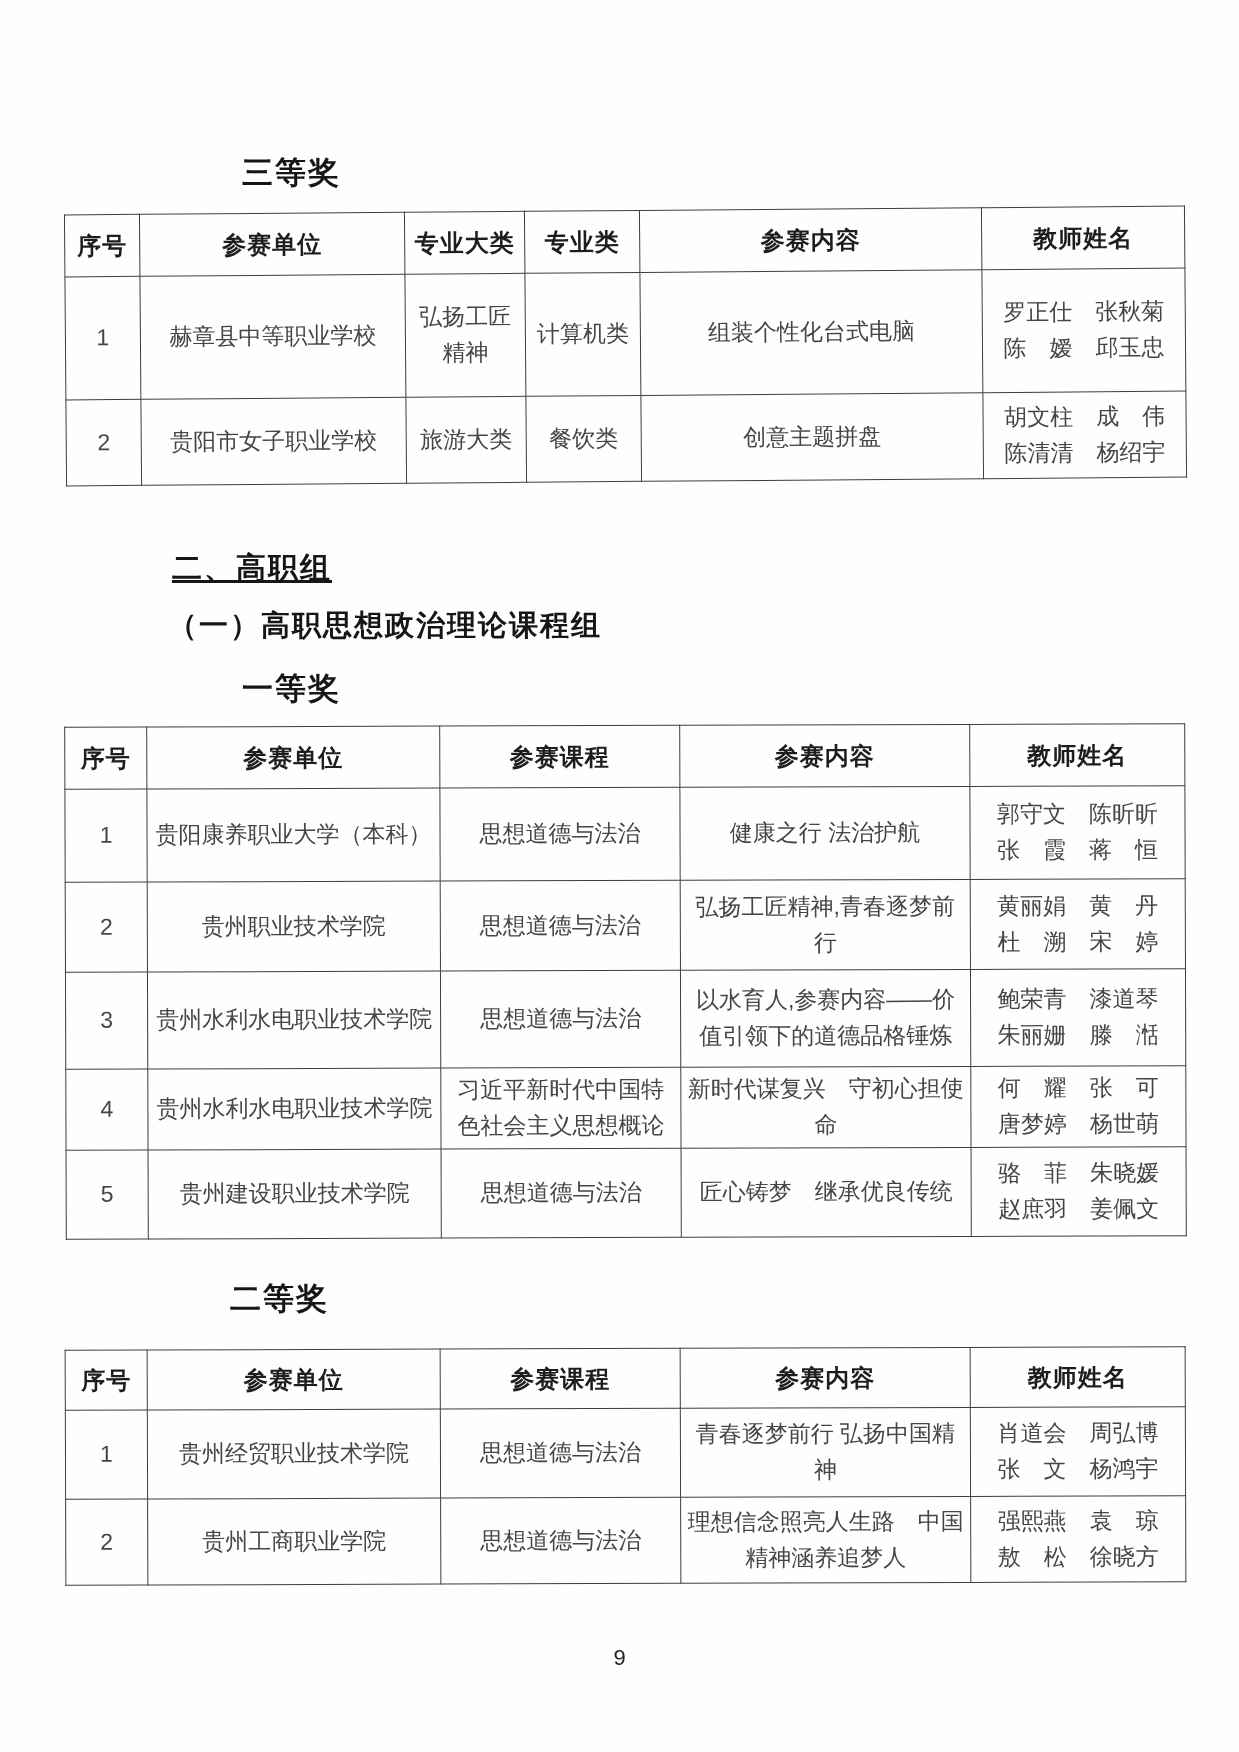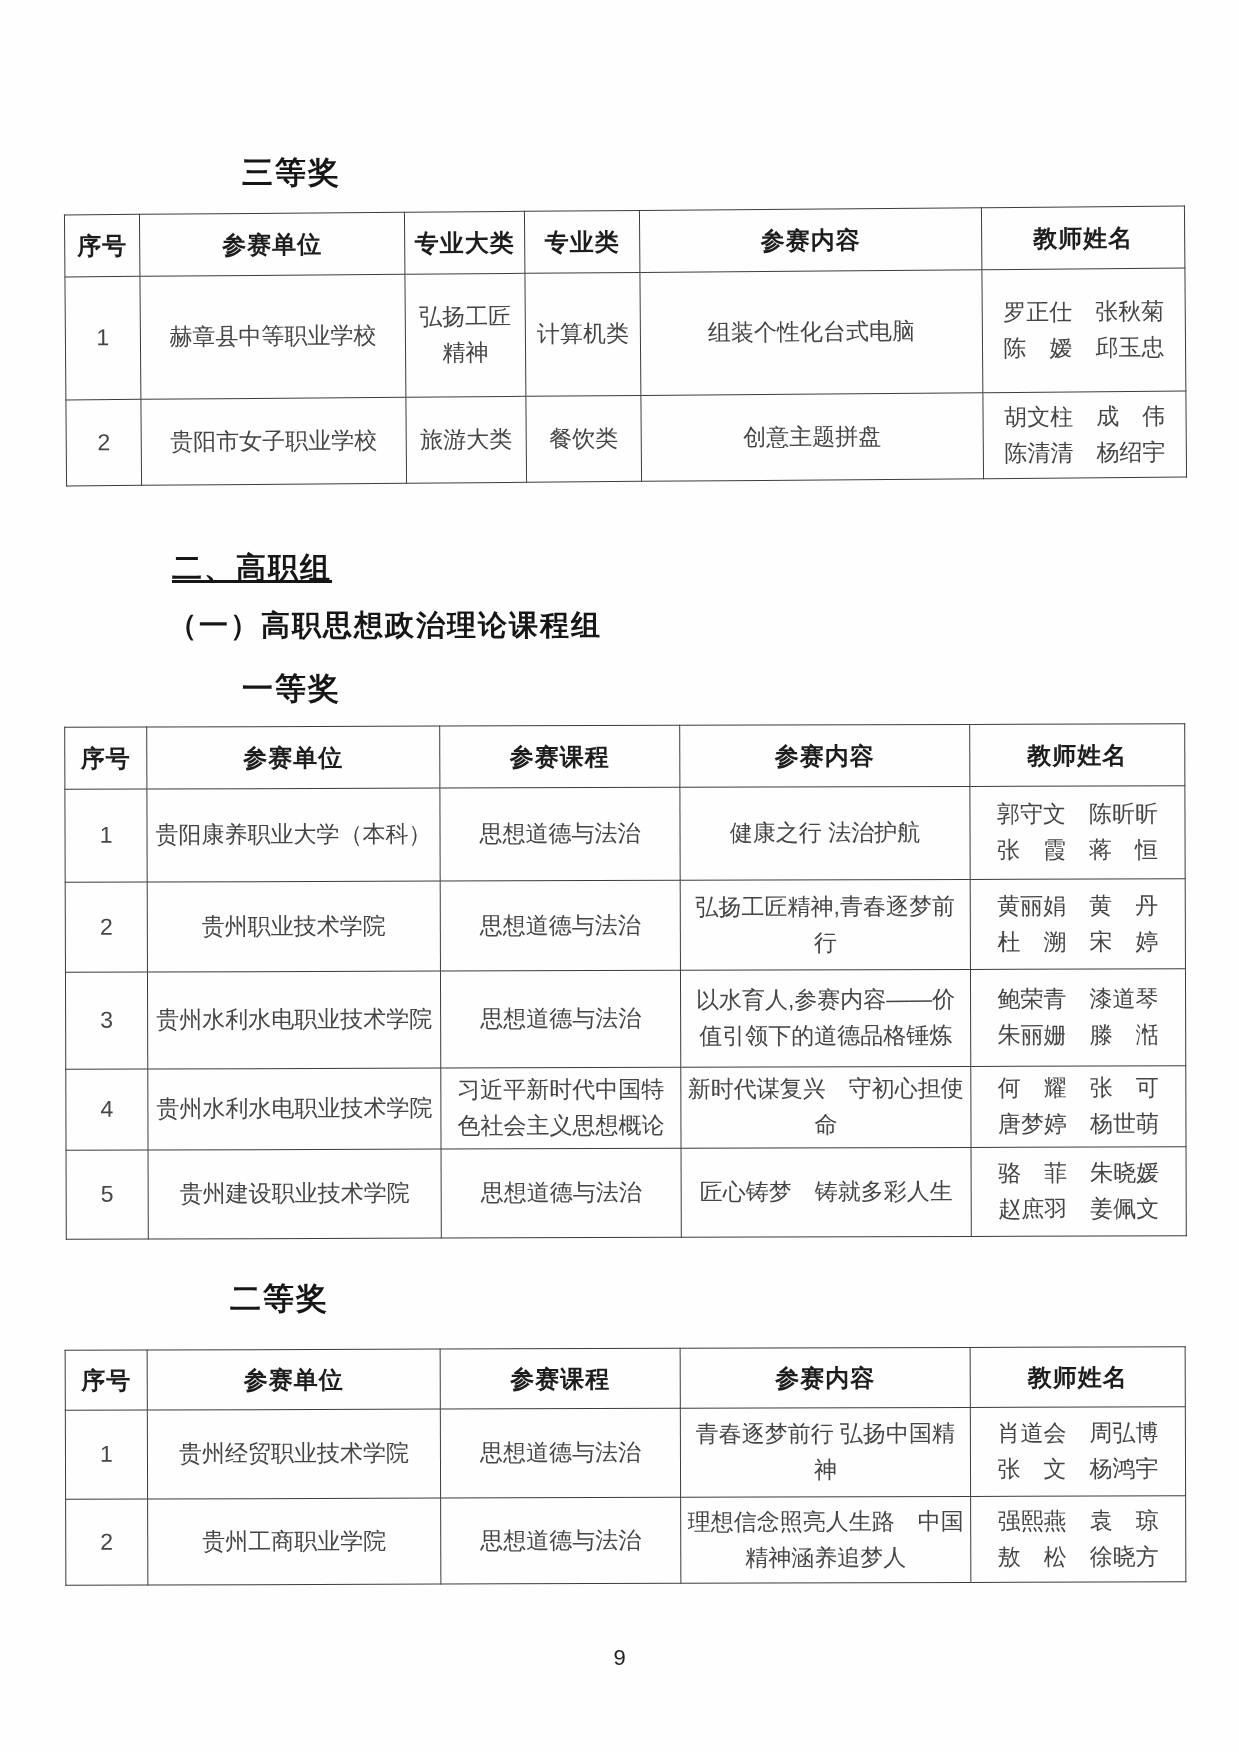--- a/index.html
+++ b/index.html
@@ -169,21 +169,21 @@
       <td>新时代谋复兴　守初心担使命</td>
       <td class="teachers">
         <span class="t-line">何　耀　张　可</span>
         <span class="t-line">唐梦婷　杨世萌</span>
       </td>
     </tr>
     <tr style="height:89px">
       <td class="num-cell">5</td>
       <td>贵州建设职业技术学院</td>
       <td>思想道德与法治</td>
-      <td>匠心铸梦　铸就多彩人生</td>
+      <td>匠心铸梦　继承优良传统</td>
       <td class="teachers">
         <span class="t-line">骆　菲　朱晓媛</span>
         <span class="t-line">赵庶羽　姜佩文</span>
       </td>
     </tr>
   </tbody>
     </table>
 
   <table class="award tilt-b" style="left:65px;top:1348px;width:1120px;">
     <colgroup>

